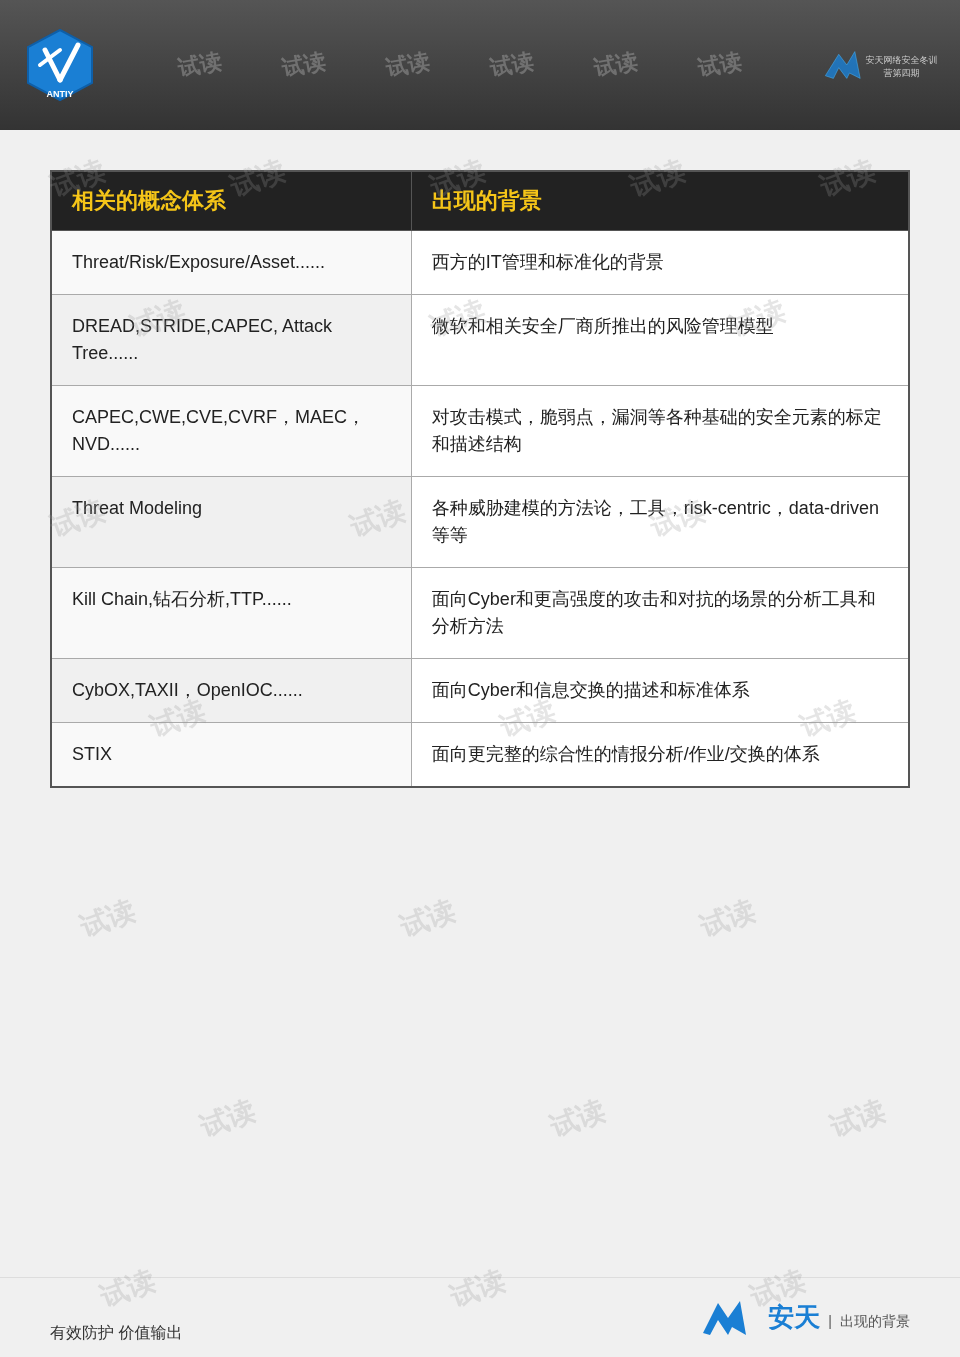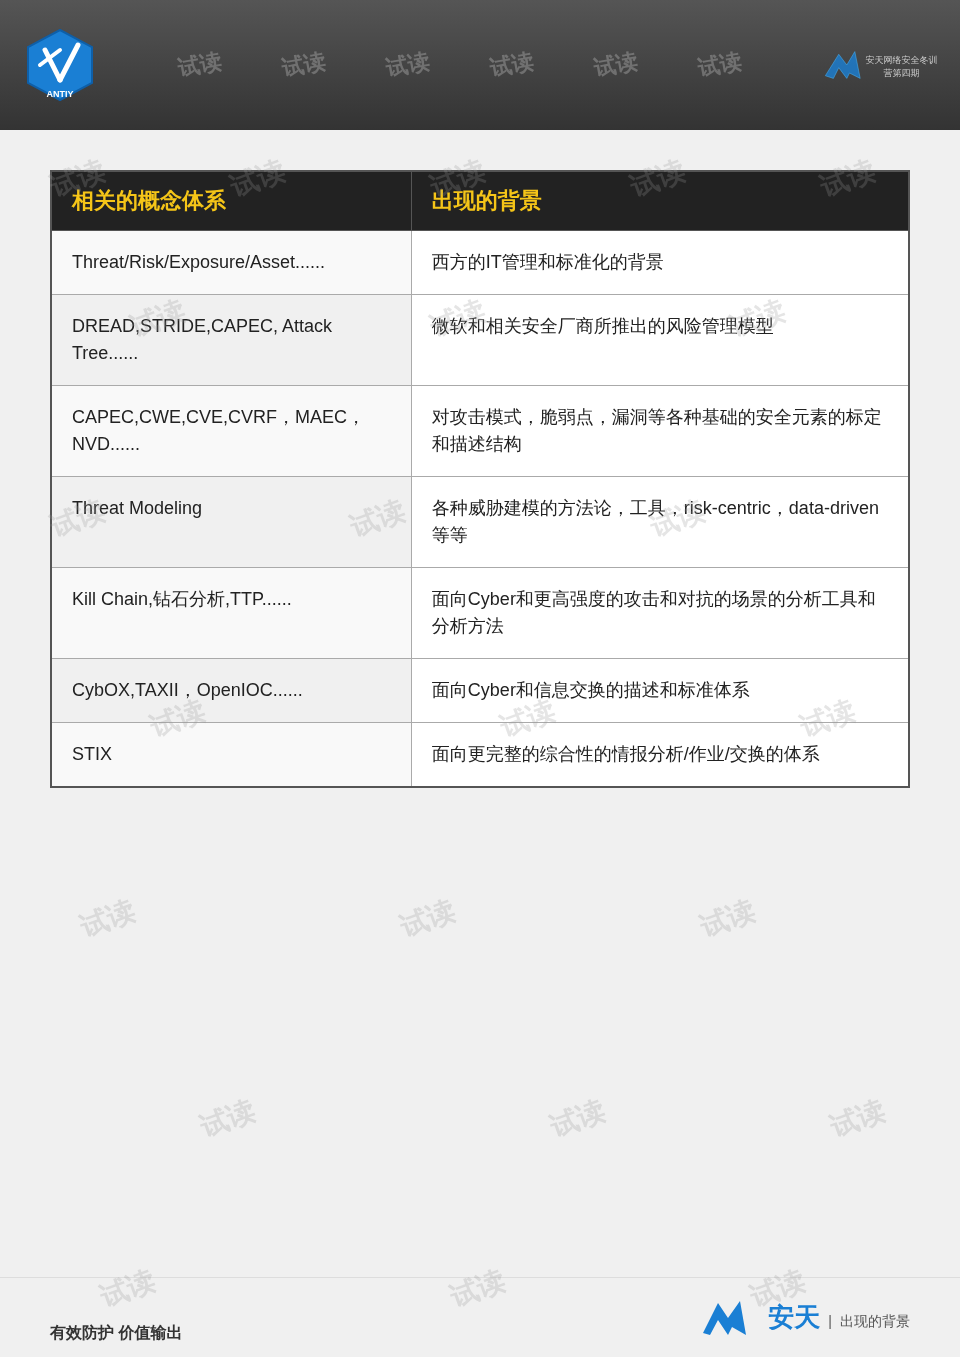--- a/index.html
+++ b/index.html
@@ -157,21 +157,21 @@
       display: flex;
       align-items: center;
       justify-content: space-between;
       padding: 0 50px;
       border-top: 1px solid #ddd;
     }
 
     .footer-left {
       font-size: 16px;
       color: #333;
-      font-weight: bold;
+      font-weight: normal;
       margin-top: 32px;
     }
 
     .footer-right {
       display: flex;
       align-items: center;
       gap: 20px;
     }
 
     .footer-brand {

